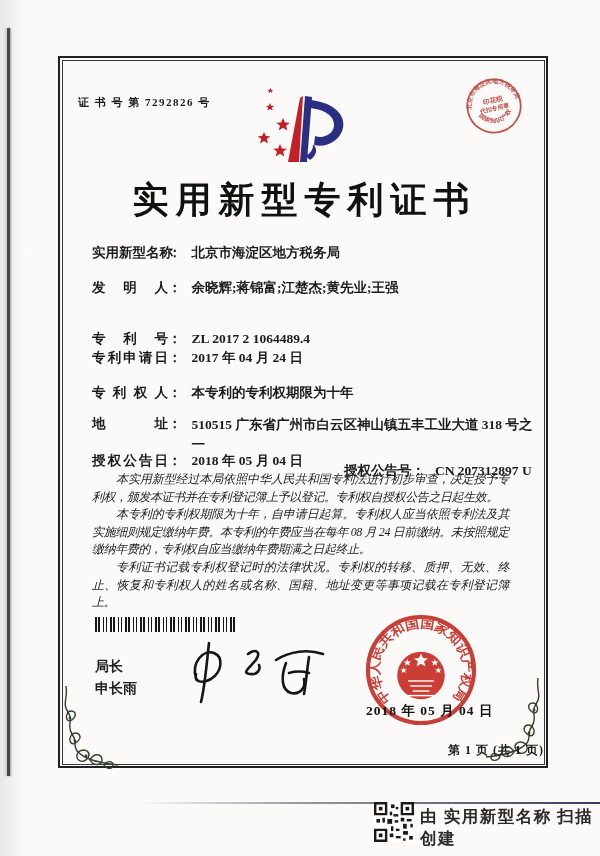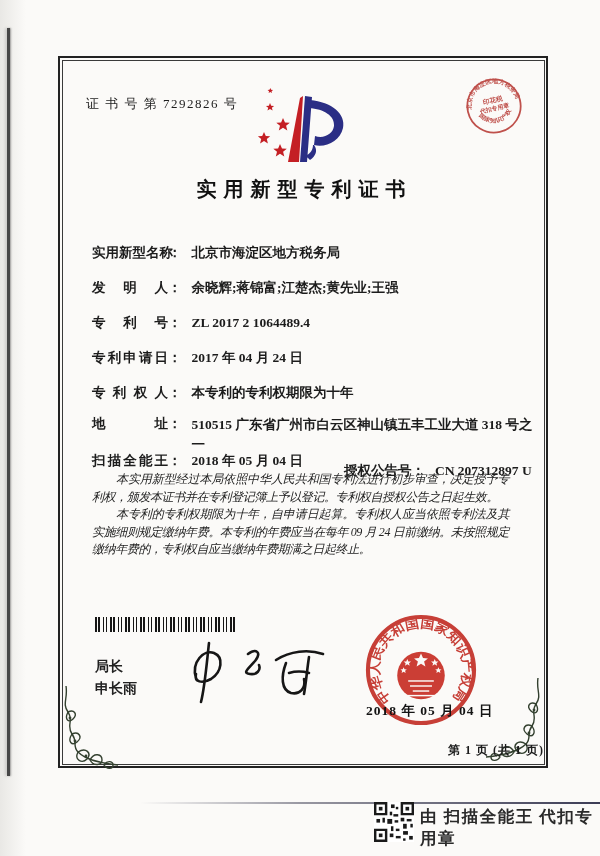--- a/index.html
+++ b/index.html
@@ -11,23 +11,23 @@
     background-color:#fbfaf8;
     font-family:"Liberation Serif","DejaVu Serif",serif;
     color:#1c1c1c;
   }
   .abs{position:absolute;}
   
   .spine{left:7px;top:28px;width:3px;height:748px;background:#474747;box-shadow:1px 0 2px rgba(0,0,0,.35), -2px 0 3px rgba(0,0,0,.15);}
   
   .frame{left:58px;top:56px;width:486px;height:708px;border:2.5px solid #222;}
   .frame::after{content:"";position:absolute;inset:1.5px;border:1px solid #3a3a3a;}
-  .certno{left:86px;top:95px;font-size:13px;font-weight:400;letter-spacing:1.5px;}
+  .certno{left:78px;top:95px;font-size:11px;font-weight:700;letter-spacing:1.5px;}
   .logo{left:250px;top:84px;width:110px;height:94px;}
-  .title{left:58px;top:176px;width:486px;text-align:center;font-size:20px;font-weight:700;letter-spacing:7px;text-indent:7px;color:#111;}
+  .title{left:58px;top:176px;width:486px;text-align:center;font-size:36px;font-weight:700;letter-spacing:7px;text-indent:7px;color:#111;}
   .frow{position:absolute;left:92px;font-size:13.5px;font-weight:600;white-space:nowrap;}
   .flabel{display:inline-block;width:76px;text-align:justify;text-align-last:justify;}
   .fcolon{display:inline-block;}
   .fvalue{margin-left:10px;}
   .fvalue.addr{display:inline-block;width:352px;white-space:normal;vertical-align:top;line-height:20px;}
   .grant2{position:absolute;left:252px;top:10px;}
   .bodytext{left:92px;top:471px;width:417px;font-size:12px;line-height:17.6px;text-align:justify;letter-spacing:-0.4px;font-style:italic;color:#222;}
   .bodytext p{margin:0;text-indent:2em;}
   .barcode{left:95px;top:617px;width:142px;height:15px;
     background:repeating-linear-gradient(90deg,#161616 0 2px,transparent 2px 3px,#161616 3px 5px,transparent 5px 8px,#161616 8px 9px,transparent 9px 11px,#161616 11px 12px,transparent 12px 15px);}
@@ -84,42 +84,43 @@
 </svg>
 
 <div class="abs title">实用新型专利证书</div>
 
 <div class="frow" style="top:244px">
   <span class="flabel">实用新型名称</span><span class="fcolon">：</span><span class="fvalue">北京市海淀区地方税务局</span>
 </div>
 <div class="frow" style="top:279px">
   <span class="flabel">发明人</span><span class="fcolon">：</span><span class="fvalue">余晓辉;蒋锦富;江楚杰;黄先业;王强</span>
 </div>
-<div class="frow" style="top:314px">
+<div class="frow" style="top:330px">
   <span class="flabel">专利号</span><span class="fcolon">：</span><span class="fvalue">ZL 2017 2 1064489.4</span>
 </div>
 <div class="frow" style="top:349px">
   <span class="flabel">专利申请日</span><span class="fcolon">：</span><span class="fvalue">2017 年 04 月 24 日</span>
 </div>
 <div class="frow" style="top:384px">
   <span class="flabel">专利权人</span><span class="fcolon">：</span><span class="fvalue">本专利的专利权期限为十年</span>
 </div>
 <div class="frow" style="top:415px">
   <span class="flabel">地址</span><span class="fcolon">：</span><span class="fvalue addr">510515 广东省广州市白云区神山镇五丰工业大道 318 号之一</span>
 </div>
 <div class="frow" style="top:452px">
-  <span class="flabel">扫描全能王</span><span class="fcolon">：</span><span class="fvalue">2018 年 05 月 04 日</span>
+  <span class="flabel">授权公告日</span><span class="fcolon">：</span><span class="fvalue">2018 年 05 月 04 日</span>
   <span class="grant2">
     <span>授权公告号</span><span>：</span><span class="fvalue">CN 207312897 U</span>
   </span>
 </div>
 
 <div class="abs bodytext">
   <p>本实用新型经过本局依照中华人民共和国专利法进行初步审查，决定授予专利权，颁发本证书并在专利登记簿上予以登记。专利权自授权公告之日起生效。</p>
-  <p>本专利的专利权期限为十年，自申请日起算。专利权人应当依照专利法及其实施细则规定缴纳年费。本专利的年费应当在每年 09 月 24 日前缴纳。未按照规定缴纳年费的，专利权自应当缴纳年费期满之日起终止。</p>
+  <p>本专利的专利权期限为十年，自申请日起算。专利权人应当依照专利法及其实施细则规定缴纳年费。本专利的年费应当在每年 08 月 24 日前缴纳。未按照规定缴纳年费的，专利权自应当缴纳年费期满之日起终止。</p>
+  <p>专利证书记载专利权登记时的法律状况。专利权的转移、质押、无效、终止、恢复和专利权人的姓名或名称、国籍、地址变更等事项记载在专利登记簿上。</p>
 </div>
 
 <div class="abs barcode"></div>
 
 <div class="abs director">
   <div>局长</div>
   <div>申长雨</div>
 </div>
 
 <svg class="abs sig" viewBox="0 0 150 72">
@@ -215,13 +216,13 @@
     <rect x="14" y="20" width="2" height="4"></rect>
       <rect x="18" y="22" width="3" height="2"></rect>
     <rect x="13" y="26" width="3" height="3"></rect>
       <rect x="18" y="28" width="4" height="2"></rect>
     <rect x="24" y="24" width="4" height="3"></rect>
       <rect x="29" y="28" width="3" height="3"></rect>
     <rect x="24" y="30" width="2" height="2"></rect>
   </g>
 </svg>
 
-<div class="abs credit">由 扫描全能王 代扣专用章</div>
+<div class="abs credit">由 实用新型名称 扫描创建</div>
 
 </body></html>

